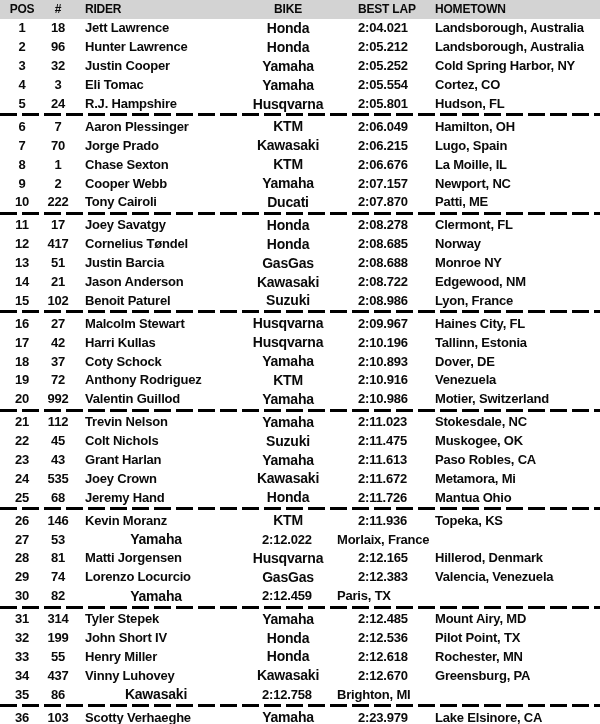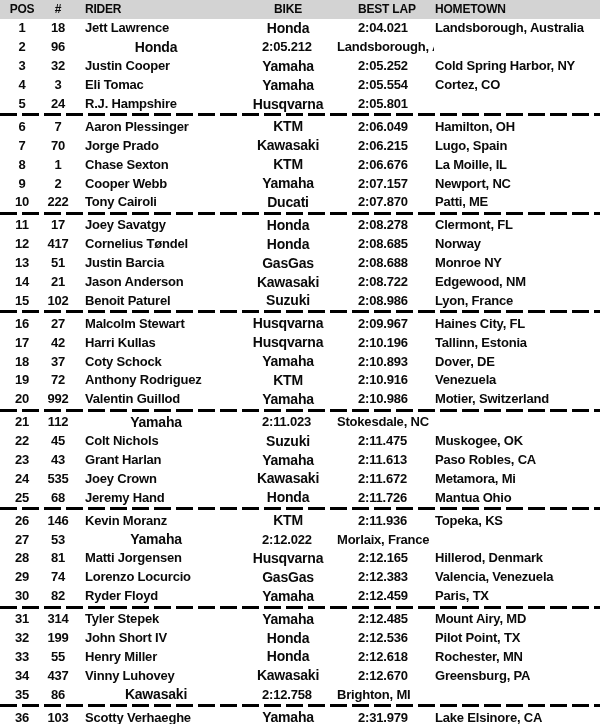--- a/index.html
+++ b/index.html
@@ -64,20 +64,21 @@
     <div class="c-num">18</div>
     <div class="c-rider">Jett Lawrence</div>
     <div class="c-bike">Honda</div>
     <div class="c-lap">2:04.021</div>
     <div class="c-home">Landsborough, Australia</div>
   </div>
 
   <div class="row data-row">
     <div class="c-pos">2</div>
     <div class="c-num">96</div>
+    <div class="c-rider">Hunter Lawrence</div>
     <div class="c-bike">Honda</div>
     <div class="c-lap">2:05.212</div>
     <div class="c-home">Landsborough, Australia</div>
   </div>
 
   <div class="row data-row">
     <div class="c-pos">3</div>
     <div class="c-num">32</div>
     <div class="c-rider">Justin Cooper</div>
     <div class="c-bike">Yamaha</div>
@@ -93,20 +94,21 @@
     <div class="c-lap">2:05.554</div>
     <div class="c-home">Cortez, CO</div>
   </div>
 
   <div class="row data-row">
     <div class="c-pos">5</div>
     <div class="c-num">24</div>
     <div class="c-rider">R.J. Hampshire</div>
     <div class="c-bike">Husqvarna</div>
     <div class="c-lap">2:05.801</div>
+    <div class="c-home">Hudson, FL</div>
   </div>
 <div class="divider"></div>
   <div class="row data-row">
     <div class="c-pos">6</div>
     <div class="c-num">7</div>
     <div class="c-rider">Aaron Plessinger</div>
     <div class="c-bike">KTM</div>
     <div class="c-lap">2:06.049</div>
     <div class="c-home">Hamilton, OH</div>
   </div>
@@ -233,20 +235,21 @@
     <div class="c-num">992</div>
     <div class="c-rider">Valentin Guillod</div>
     <div class="c-bike">Yamaha</div>
     <div class="c-lap">2:10.986</div>
     <div class="c-home">Motier, Switzerland</div>
   </div>
 <div class="divider"></div>
   <div class="row data-row">
     <div class="c-pos">21</div>
     <div class="c-num">112</div>
+    <div class="c-rider">Trevin Nelson</div>
     <div class="c-bike">Yamaha</div>
     <div class="c-lap">2:11.023</div>
     <div class="c-home">Stokesdale, NC</div>
   </div>
 
   <div class="row data-row">
     <div class="c-pos">22</div>
     <div class="c-num">45</div>
     <div class="c-rider">Colt Nichols</div>
     <div class="c-bike">Suzuki</div>
@@ -312,21 +315,20 @@
     <div class="c-num">74</div>
     <div class="c-rider">Lorenzo Locurcio</div>
     <div class="c-bike">GasGas</div>
     <div class="c-lap">2:12.383</div>
     <div class="c-home">Valencia, Venezuela</div>
   </div>
 
   <div class="row data-row">
     <div class="c-pos">30</div>
     <div class="c-num">82</div>
-    <div class="c-rider">Ryder Floyd</div>
     <div class="c-bike">Yamaha</div>
     <div class="c-lap">2:12.459</div>
     <div class="c-home">Paris, TX</div>
   </div>
 <div class="divider"></div>
   <div class="row data-row">
     <div class="c-pos">31</div>
     <div class="c-num">314</div>
     <div class="c-rider">Tyler Stepek</div>
     <div class="c-bike">Yamaha</div>
@@ -367,17 +369,17 @@
     <div class="c-bike">Kawasaki</div>
     <div class="c-lap">2:12.758</div>
     <div class="c-home">Brighton, MI</div>
   </div>
 <div class="divider"></div>
   <div class="row data-row">
     <div class="c-pos">36</div>
     <div class="c-num">103</div>
     <div class="c-rider">Scotty Verhaeghe</div>
     <div class="c-bike">Yamaha</div>
-    <div class="c-lap">2:31.979</div>
+    <div class="c-lap">2:23.979</div>
     <div class="c-home">Lake Elsinore, CA</div>
   </div>
 </div>
 </div>
 
 </body></html>

